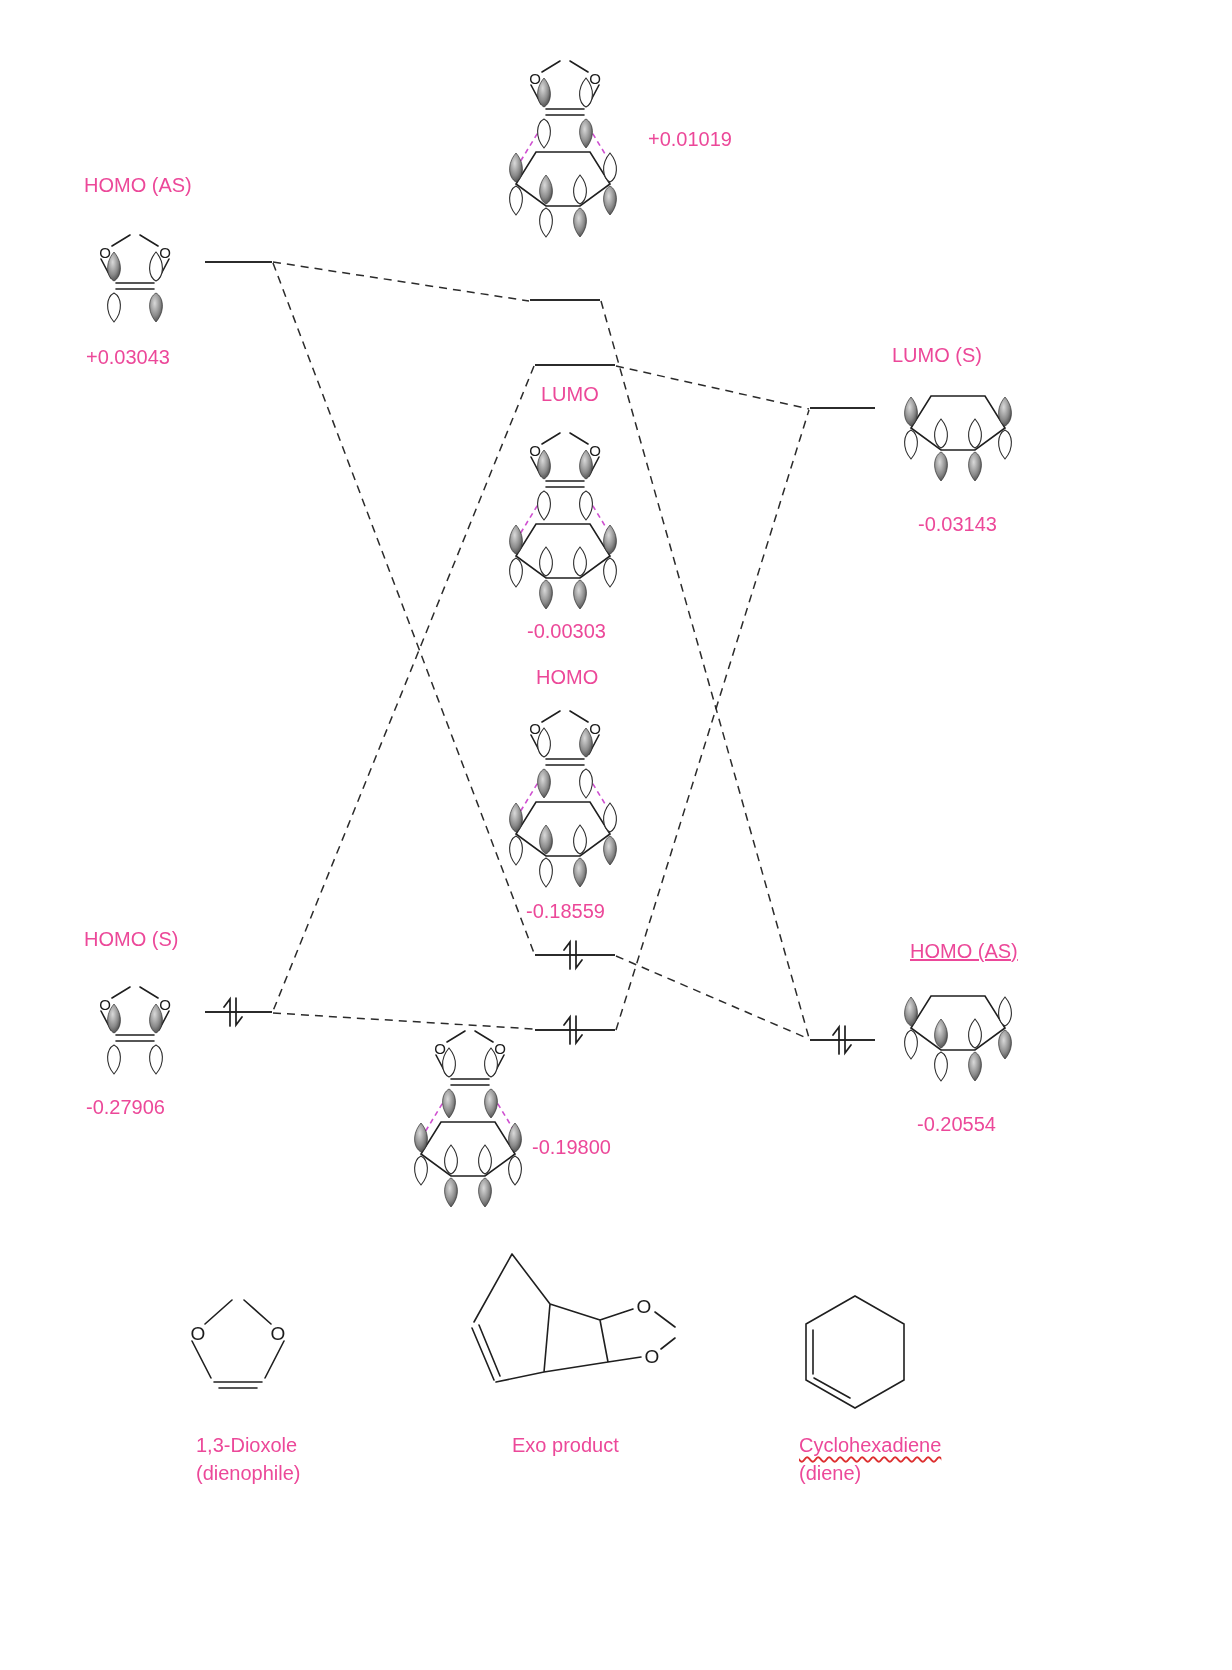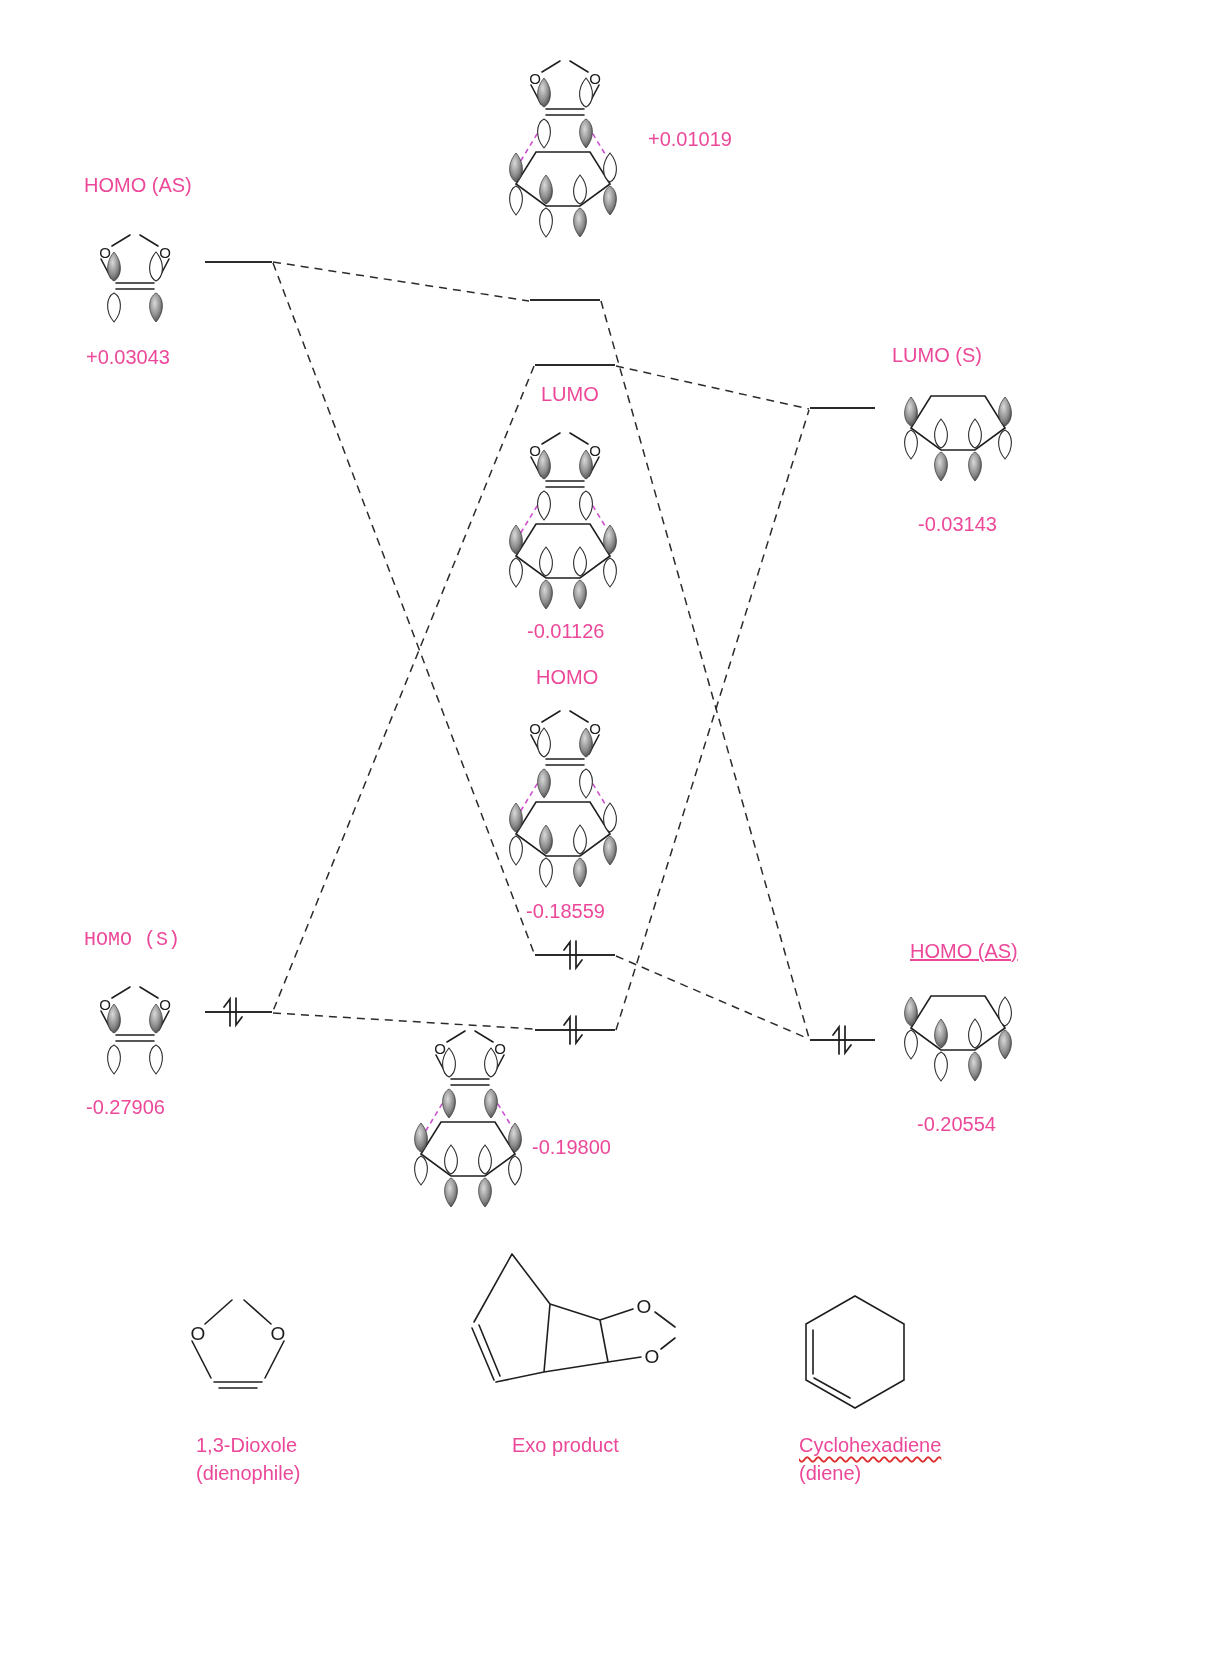--- a/index.html
+++ b/index.html
@@ -230,24 +230,24 @@
     <path class="bond" d="M55 6 L104 34 L104 90 L55 118 L6 90 L6 34 Z M13 40 L13 84 M14 88 L50 108"></path>
   </g>
 </svg>
 
 <div class="lbl" style="left:84px;top:174px;">HOMO (AS)</div>
 <div class="lbl" style="left:86px;top:346px;">+0.03043</div>
 <div class="lbl" style="left:648px;top:128px;">+0.01019</div>
 <div class="lbl" style="left:892px;top:344px;">LUMO (S)</div>
 <div class="lbl" style="left:918px;top:513px;">-0.03143</div>
 <div class="lbl" style="left:541px;top:383px;">LUMO</div>
-<div class="lbl" style="left:527px;top:620px;">-0.01126</div>
+<div class="lbl" style="left:527px;top:620px;">-0.00303</div>
 <div class="lbl" style="left:536px;top:666px;">HOMO</div>
 <div class="lbl" style="left:526px;top:900px;">-0.18559</div>
-<div class="lbl" style="left:84px;top:928px;font-family:Liberation Mono, monospace;">HOMO (S)</div>
+<div class="lbl" style="left:84px;top:928px;">HOMO (S)</div>
 <div class="lbl" style="left:86px;top:1096px;">-0.27906</div>
 <div class="lbl" style="left:910px;top:940px;text-decoration:underline;">HOMO (AS)</div>
 <div class="lbl" style="left:917px;top:1113px;">-0.20554</div>
 <div class="lbl" style="left:532px;top:1136px;">-0.19800</div>
 
 <div class="lbl" style="left:196px;top:1434px;text-align:center;">1,3-Dioxole</div>
 <div class="lbl" style="left:196px;top:1462px;">(dienophile)</div>
 <div class="lbl" style="left:512px;top:1434px;">Exo product</div>
 <div class="lbl squiggle" style="left:799px;top:1434px;text-align:center;">Cyclohexadiene</div>
 <div class="lbl" style="left:799px;top:1462px;">(diene)</div>

